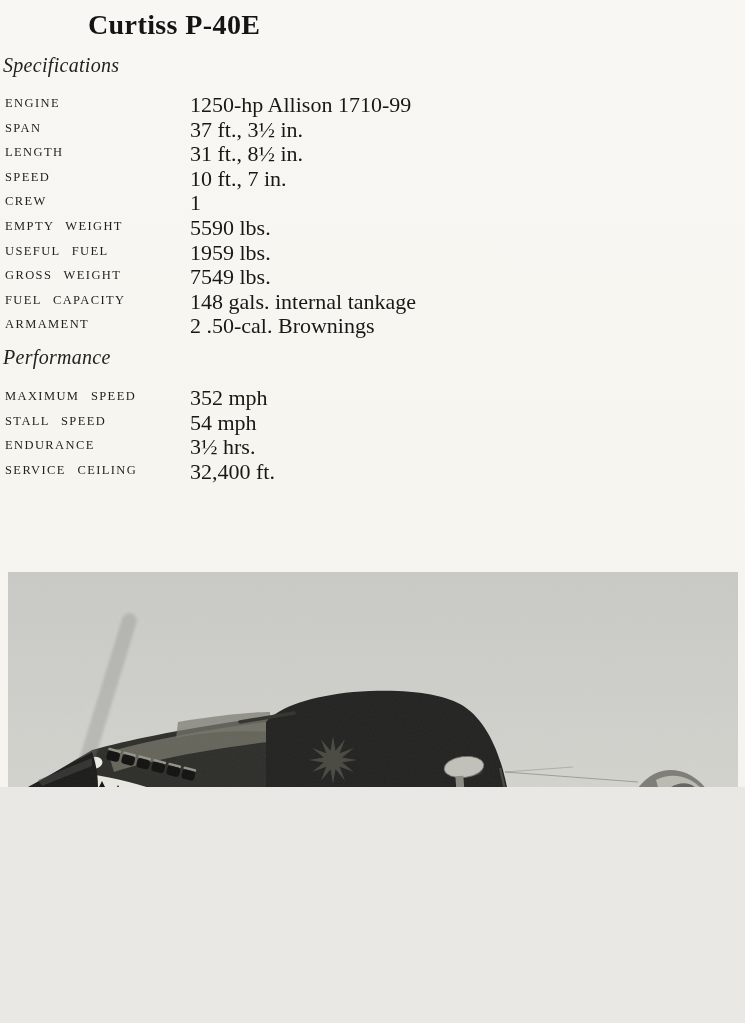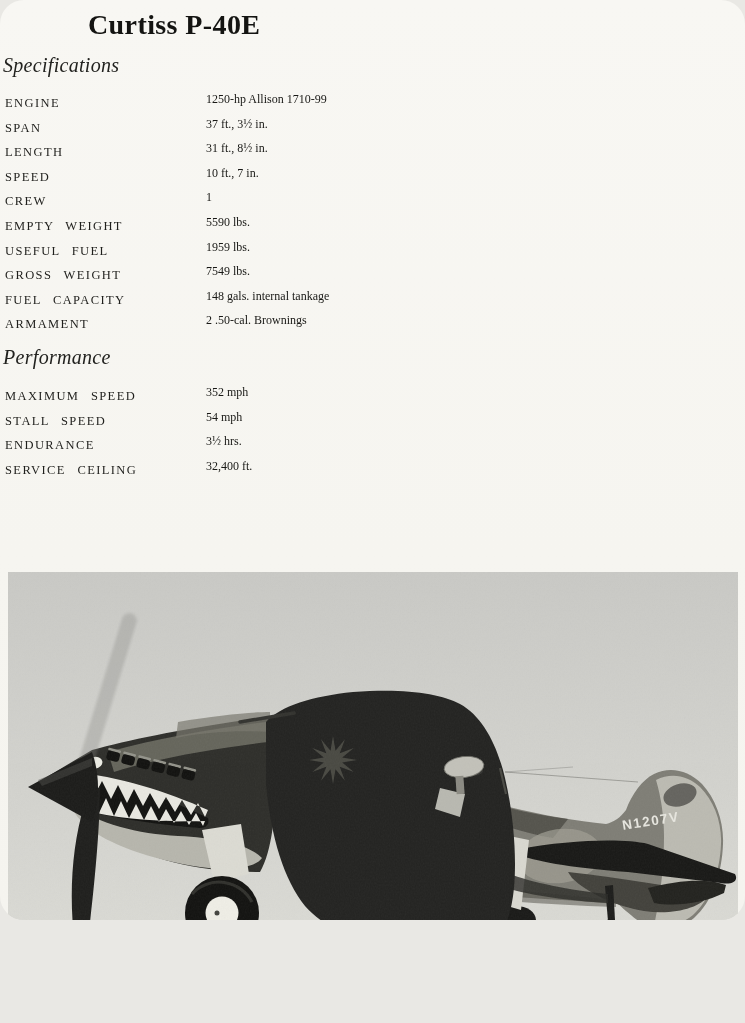--- a/index.html
+++ b/index.html
@@ -1,40 +1,40 @@
 <!DOCTYPE html>
 <html><head>
 <meta charset="utf-8">
 <title>Curtiss P-40E</title>
 <style>
   html,body { margin:0; padding:0; background:#e9e8e4; }
   .page {
-    position:relative; width:745px; height:920px; margin:0 auto;
+    position:relative; width:745px; height:787px; margin:0 auto;
     background:linear-gradient(180deg,#f8f7f3 0%,#f6f5f0 60%,#f5f4ef 100%);
-    font-family:"Liberation Serif", serif; color:#1b1b18; overflow:hidden;border-radius:24px;
+    font-family:"Liberation Serif", serif; color:#1b1b18; overflow:hidden;
   }
   .title {
     position:absolute; left:88px; top:9px;
     font-size:28px; font-weight:bold; letter-spacing:.4px; color:#141412;
   }
   .section-heading {
     position:absolute; left:3px; font-style:italic; font-size:20px; color:#22221f;
     letter-spacing:.3px;
   }
   #spec-heading { top:54px; }
   #perf-heading { top:346px; }
   .spec-table { position:absolute; left:5px; width:520px;text-decoration:underline; }
   #spec-table { top:92px; }
   #perf-table { top:385px; }
   .row { position:relative; height:24.6px; }
   .label {
     position:absolute; left:0; top:4px;
     font-size:12.5px; letter-spacing:1.4px; word-spacing:7px; color:#1f1f1c;
   }
-  .value { position:absolute; left:201px; top:0; font-size:12px; color:#181815; }
+  .value { position:absolute; left:185px; top:0; font-size:22px; color:#181815; }
   .photo {
     position:absolute; left:8px; top:572px; width:730px; height:443px;
     box-shadow:inset 0 0 18px rgba(60,60,55,.18);
     background:#d4d4cf;
   }
   .photo svg { display:block; }
   .scan-line {
     position:absolute; left:92px; top:1019px; width:650px; height:1.5px;
     background:#d2d2cc;
   }

